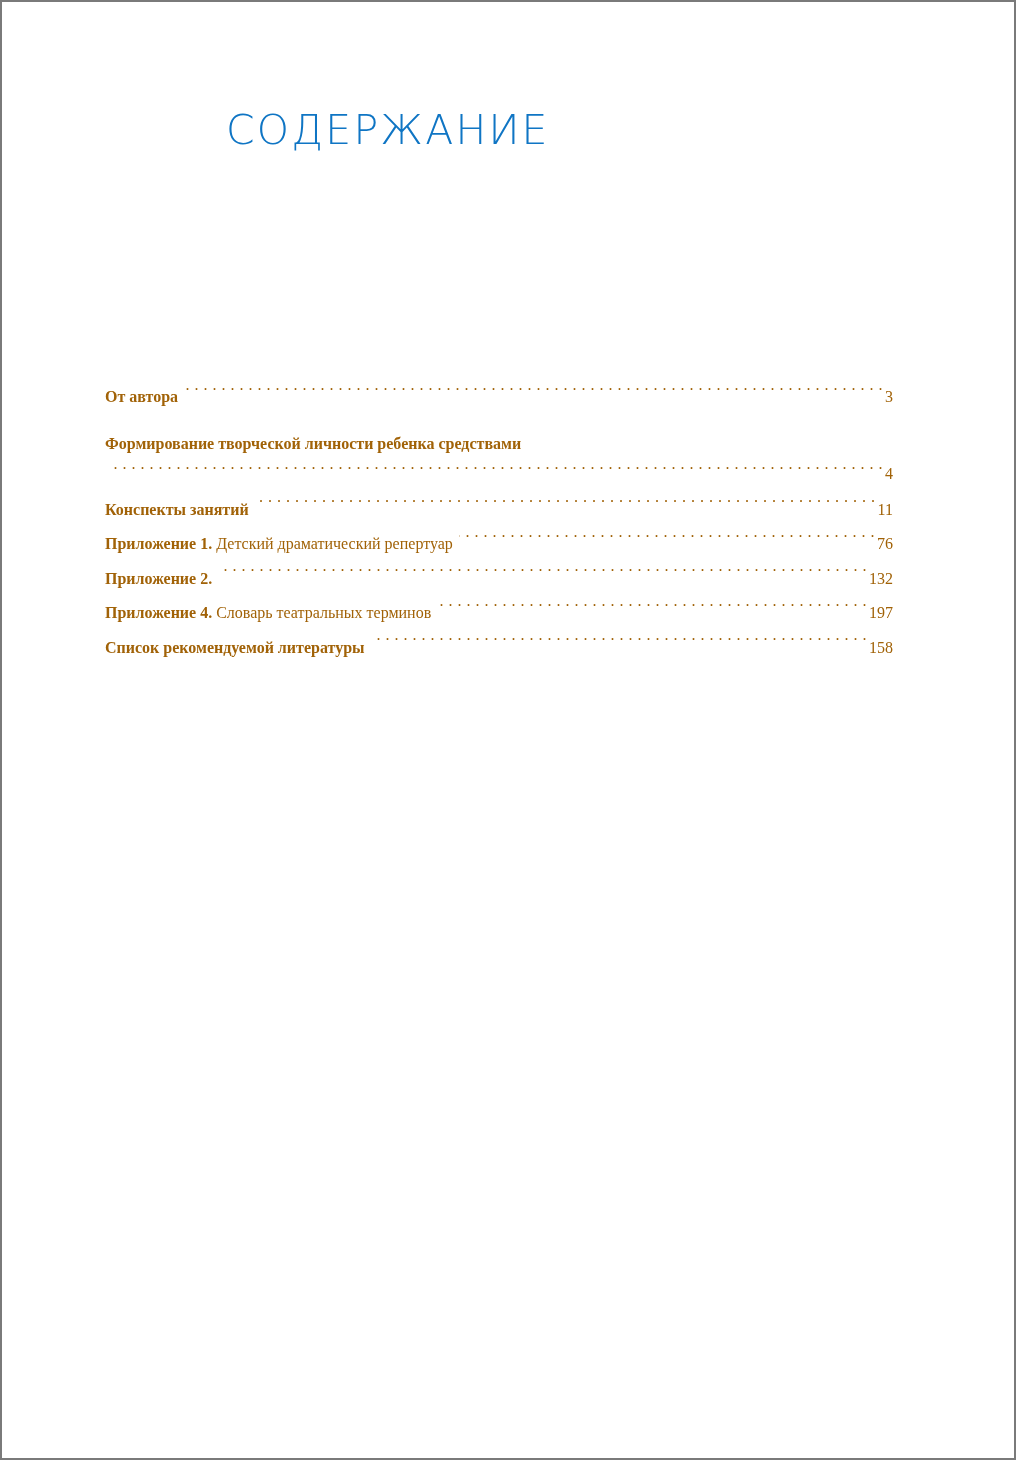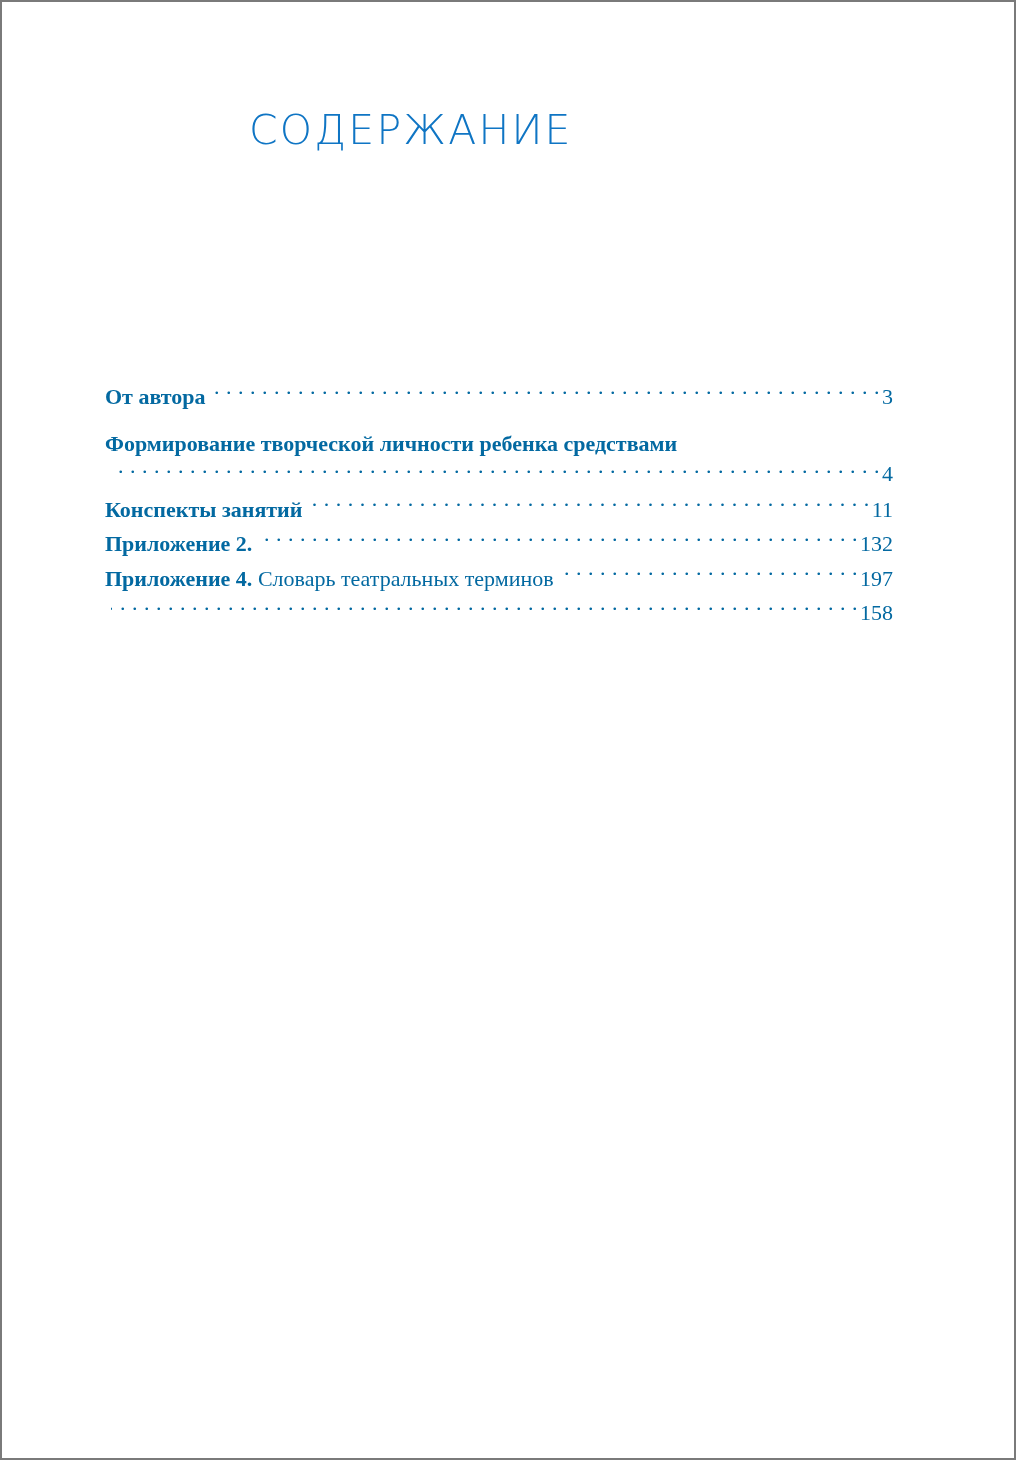--- a/index.html
+++ b/index.html
@@ -17,39 +17,39 @@
       position: absolute;
       left: 0; top: 0;
       width: 1016px;
       height: 1460px;
       box-sizing: border-box;
       border: 2px solid #7a7a7a;
       background: #ffffff;
     }
     .title {
       position: absolute;
-      left: 247px;
+      left: 224px;
       top: 98px;
       font-family: "DejaVu Sans", sans-serif;
       font-weight: 300;
       font-size: 41px;
       letter-spacing: 2.2px;
       color: #0f75c4;
       line-height: 60px;
       white-space: nowrap;
       text-align: right;
     }
     .toc {
       position: absolute;
       left: 103px;
       top: 378px;
       width: 788px;
       font-family: "Liberation Serif", "DejaVu Serif", serif;
-      font-size: 22px;
-      color: #0369a1;
+      font-size: 16px;
+      color: #a16207;
     }
     .toc-entry {
       display: flex;
       align-items: baseline;
       height: 34.5px;
       line-height: 34.5px;
       white-space: nowrap;
     }
     .toc-entry.multiline {
       flex-direction: column;
@@ -108,33 +108,39 @@
         <span class="page-num">4</span>
       </div>
     </div>
 
     <div class="toc-entry">
       <span class="bold">Конспекты занятий</span>
       <span class="leader"></span>
       <span class="page-num">11</span>
     </div>
 
+    <div class="toc-entry">
+      <span class="bold">Приложение 1.</span>&nbsp;<span class="regular">Детский драматический репертуар</span>
+      <span class="leader"></span>
+      <span class="page-num">76</span>
+    </div>
 
     <div class="toc-entry">
       <span class="bold">Приложение 2.</span>&nbsp;
       <span class="leader"></span>
       <span class="page-num">132</span>
     </div>
 
 
     <div class="toc-entry">
       <span class="bold">Приложение 4.</span>&nbsp;<span class="regular">Словарь театральных терминов</span>
       <span class="leader"></span>
       <span class="page-num">197</span>
     </div>
 
     <div class="toc-entry">
+      <span class="bold">Список рекомендуемой литературы</span>
       <span class="leader"></span>
       <span class="page-num">158</span>
     </div>
 
   </div>
 </div>
 
 </body></html>

